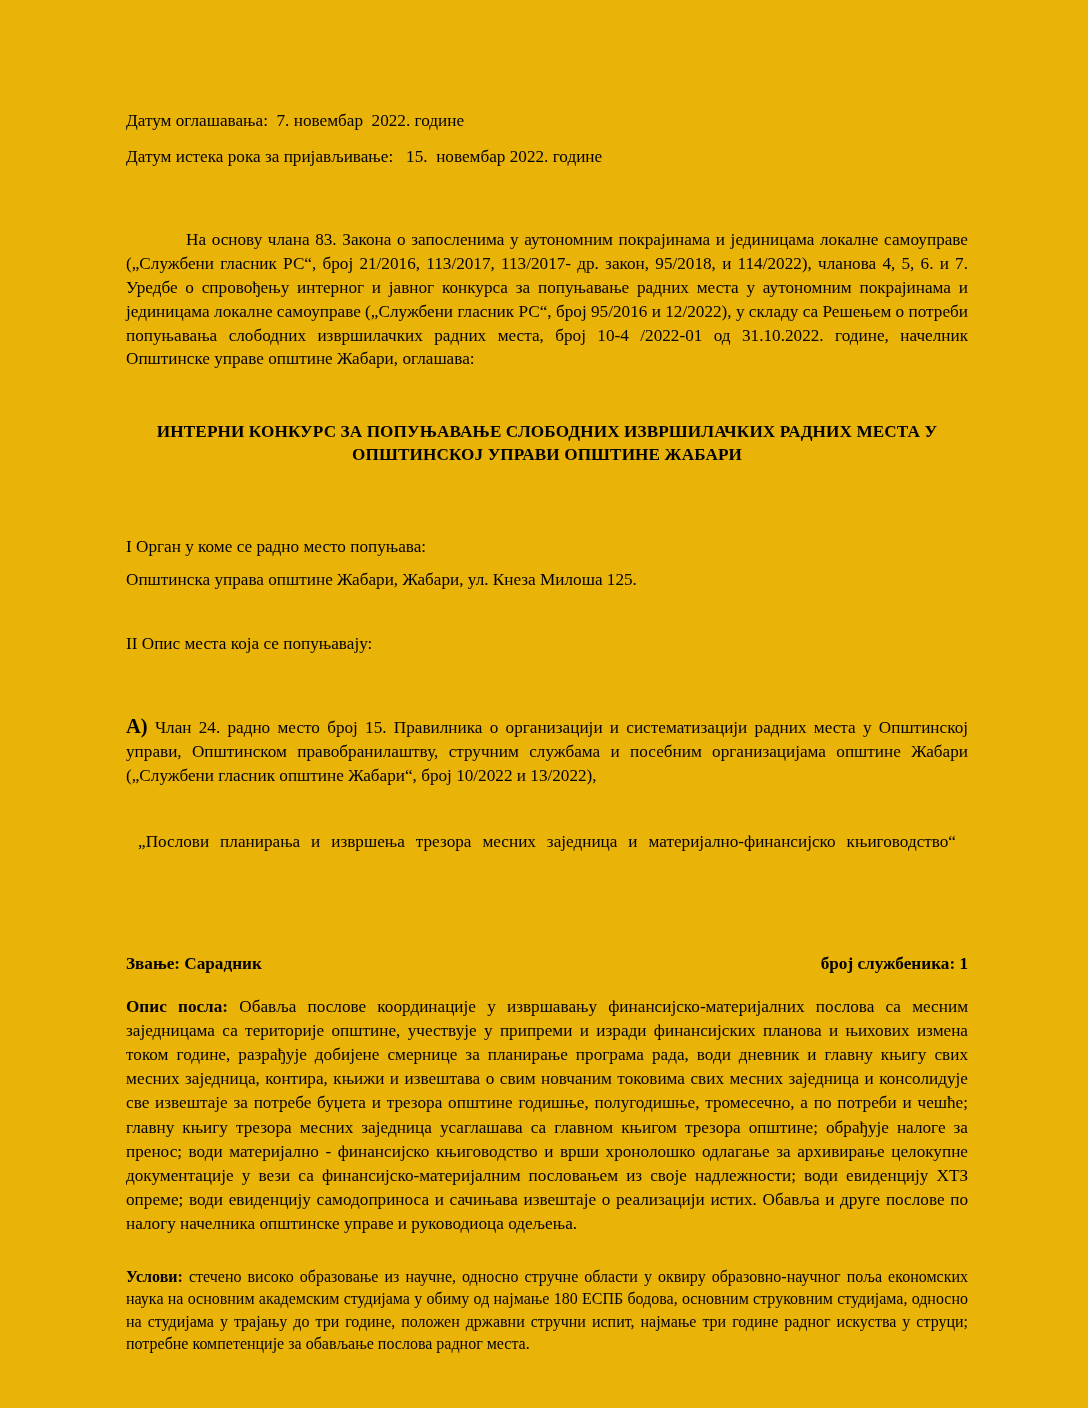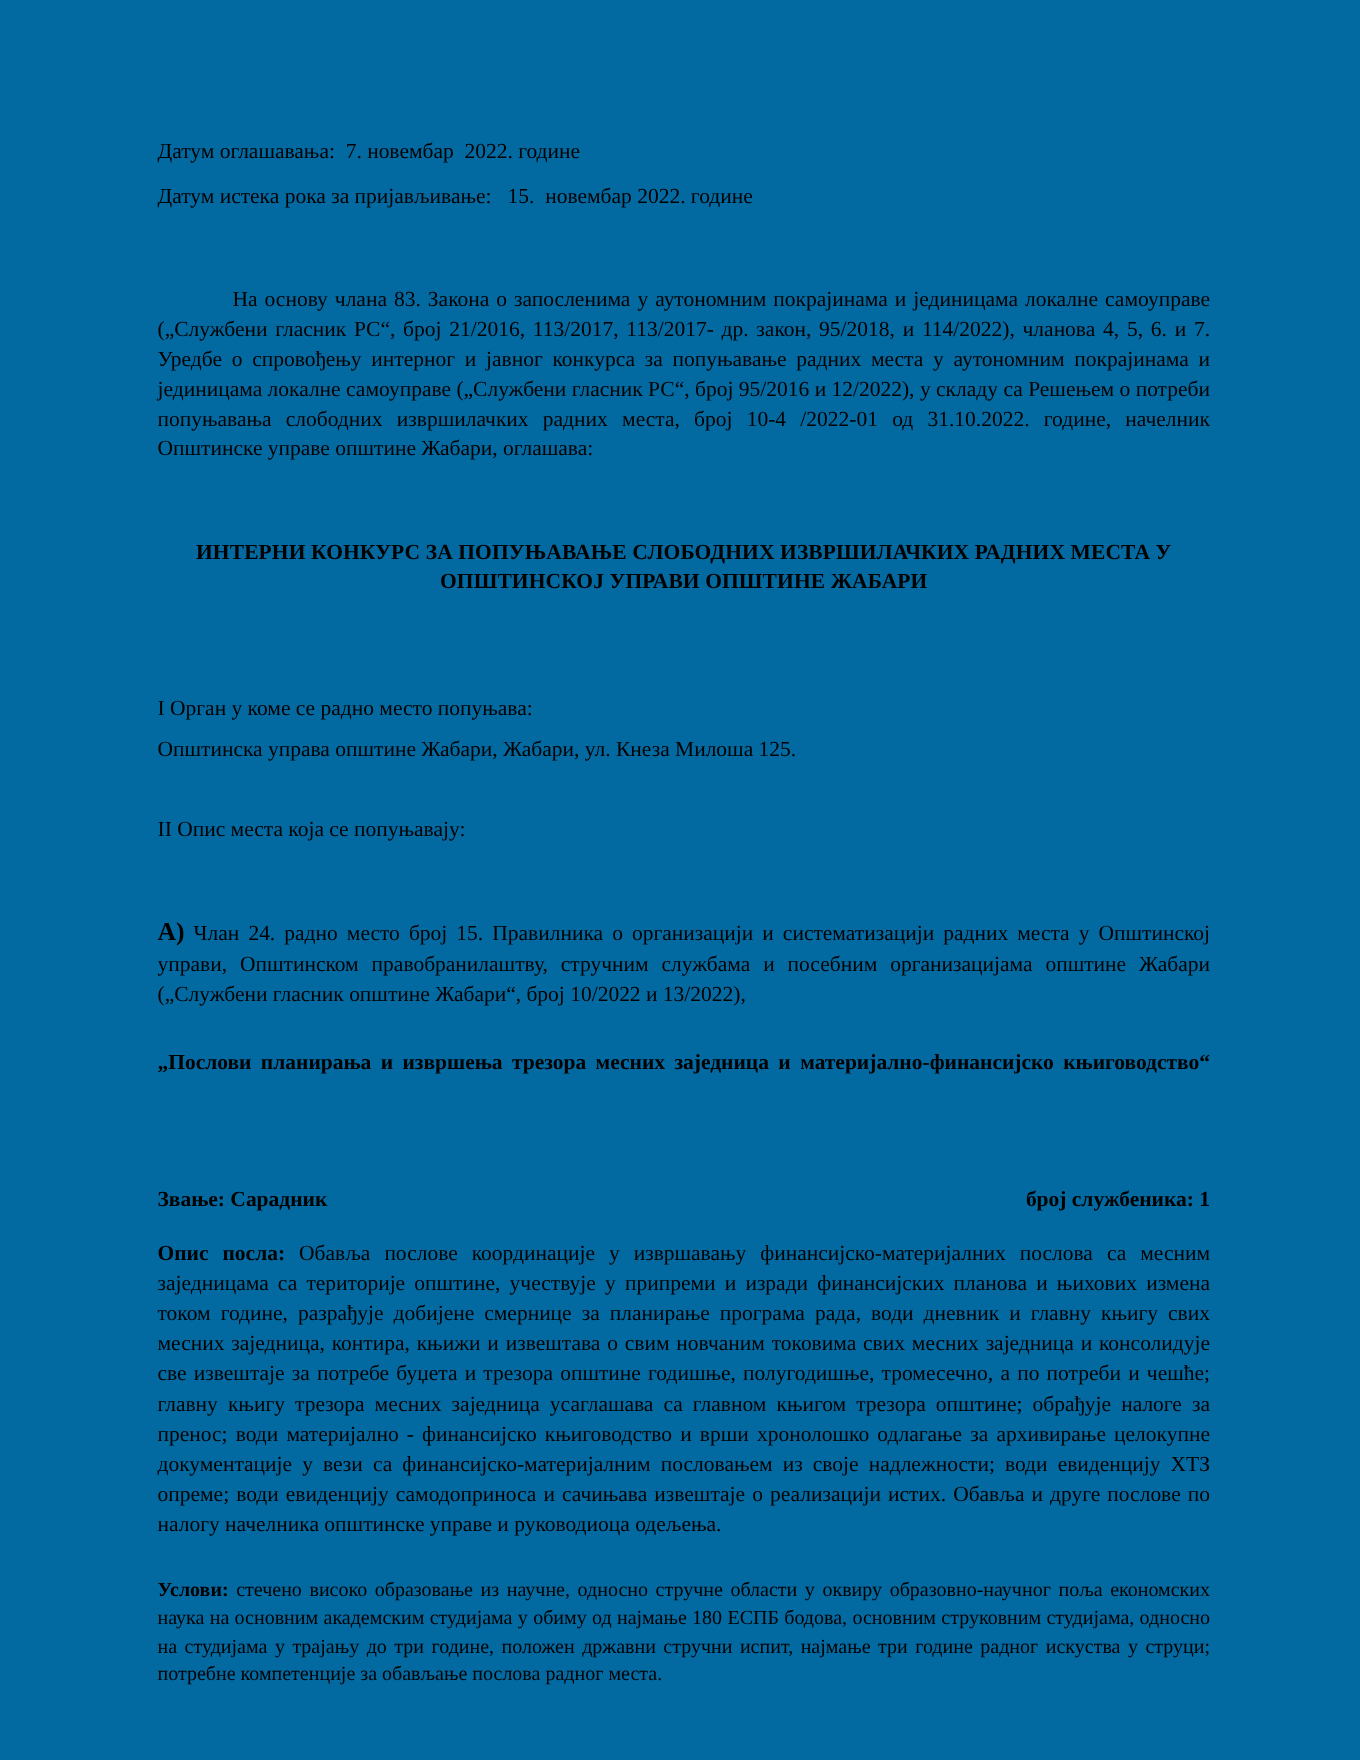--- a/index.html
+++ b/index.html
@@ -12,21 +12,21 @@
     width: 1088px;
     height: 1408px;
     font-family: "Liberation Serif", "DejaVu Serif", serif;
     color: #000000;
     -webkit-font-smoothing: antialiased;
   }
   .page {
     position: relative;
     width: 1088px;
     height: 1408px;
-    background: #0369a1;
+    background: #eab308;
     box-sizing: border-box;
   }
   .content {
     position: absolute;
     left: 126px;
     top: 112px;
     width: 842px;
   }
   .dateline {
     font-size: 17.2px;
@@ -50,21 +50,21 @@
     hyphens: none;
   }
   p.body-par.indent-first {
     text-indent: 60px;
   }
   h1.doc-title {
     font-size: 17.2px;
     font-weight: bold;
     text-align: center;
     line-height: 1.32;
-    margin: 16px;
+    margin: 6px;
     letter-spacing: 0.1px;
   }
   .section-head {
     font-size: 17.2px;
     font-weight: normal;
     margin: 0;
     line-height: 1.2;
   }
   .plain-line {
     font-size: 17.2px;
@@ -76,25 +76,25 @@
     line-height: 1.385;
     text-align: justify;
     margin: 0;
   }
   .letter-mark {
     font-weight: bold;
     font-size: 20.5px;
   }
   p.job-title {
     font-size: 17.2px;
-    font-weight: bold;
+    font-weight: normal;
     line-height: 1.42;
     text-align: justify;
     text-justify: inter-word;
-    margin: 0;
+    margin: 12px;
   }
   p.job-title::after {
     content: "";
     display: inline-block;
     width: 100%;
   }
   .rank-row {
     display: flex;
     justify-content: space-between;
     align-items: baseline;

